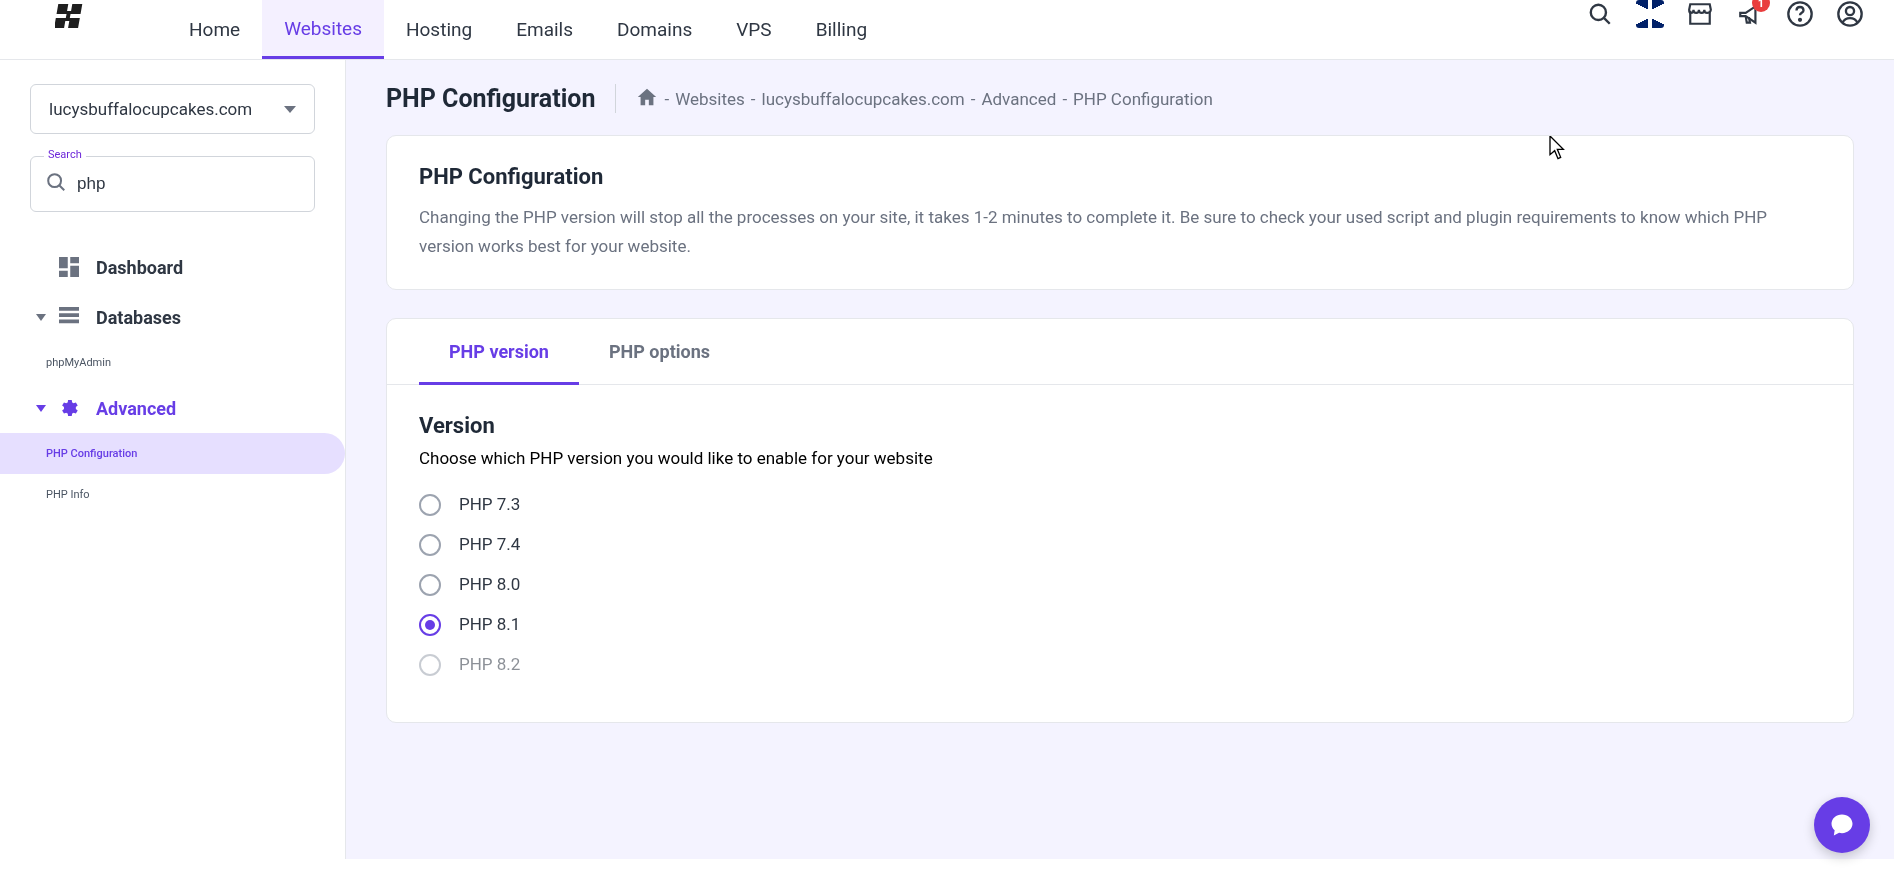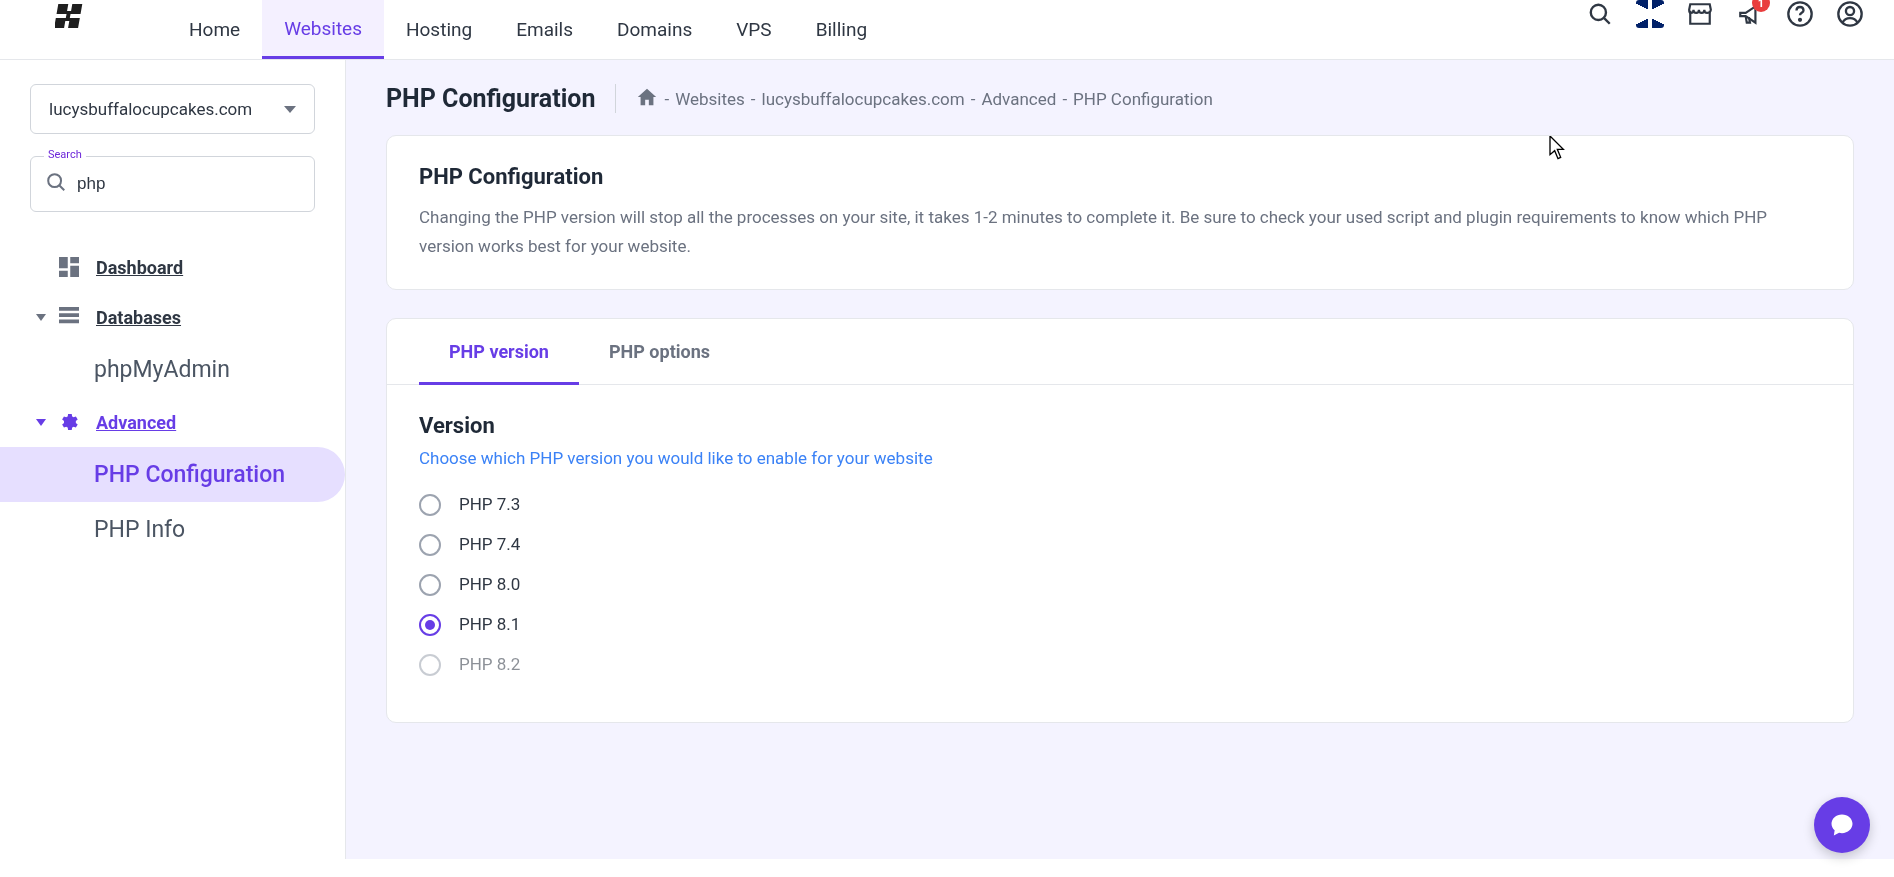--- a/index.html
+++ b/index.html
@@ -24,46 +24,46 @@
     .sidebar { width: 346px; padding: 24px 30px; border-right: 1px solid #e5e7eb; background: #fff; }
     .main { flex: 1; background: #f4f3ff; padding: 24px 40px; overflow: auto; }
     
     
     .domain-select { width: 100%; border: 1px solid #d1d5db; border-radius: 6px; padding: 14px 18px; font-size: 17px; display: flex; align-items: center; justify-content: space-between; cursor: pointer; margin-bottom: 22px; }
     .search-wrap { position: relative; margin-bottom: 30px; }
     .search-label { position: absolute; top: -8px; left: 14px; font-size: 11px; color: #6d28d9; background: #fff; padding: 0 4px; }
     .search-input-row { border: 1px solid #d1d5db; border-radius: 6px; padding: 14px 14px; display: flex; align-items: center; gap: 10px; }
     .search-input-row input { border: none; outline: none; font-size: 17px; width: 100%; background: transparent; color: #2f3743; }
     
-    .side-item { display: flex; align-items: center; gap: 16px; padding: 14px 10px 14px 28px; font-size: 18px; font-weight: 700; cursor: pointer; color: #2f3743; border-radius: 0 30px 30px 0; margin-left: -30px; padding-left: 58px; position: relative; text-decoration: underline; }
+    .side-item { display: flex; align-items: center; gap: 16px; padding: 14px 10px 14px 28px; font-size: 18px; font-weight: 700; cursor: pointer; color: #2f3743; border-radius: 0 30px 30px 0; margin-left: -30px; padding-left: 58px; position: relative; }
     .side-item .chev { position: absolute; left: 36px; width: 0; height: 0; border-left: 5px solid transparent; border-right: 5px solid transparent; border-top: 7px solid #6b7280; }
     .side-item.expanded .chev { border-top-color: #6b7280; }
     .side-item.active-sect { color: #673de6; }
     .side-item.active-sect .chev { border-top-color: #673de6; }
     .side-item .icon { width: 22px; height: 22px; display: flex; align-items: center; justify-content: center; }
-    .side-sub { padding: 14px 10px 14px 94px; font-size: 23px; color: #4b5563; cursor: pointer; border-radius: 0 30px 30px 0; margin-left: -30px; margin-right: -30px; }
+    .side-sub { padding: 14px 10px 14px 46px; font-size: 11px; color: #4b5563; cursor: pointer; border-radius: 0 30px 30px 0; margin-left: -30px; margin-right: -30px; }
     .side-sub.active { background: #e6dfff; color: #673de6; font-weight: 500; }
     
     
     .page-header { display: flex; align-items: center; gap: 20px; margin-bottom: 22px; }
     .page-title { font-size: 25px; font-weight: 700; color: #1f2937; padding-right: 20px; border-right: 1px solid #d1d5db; }
     .breadcrumb { display: flex; align-items: center; gap: 6px; font-size: 17px; color: #6b7280; }
     .breadcrumb .home-ic { color: #6b7280; }
     
     .card { background: #fff; border-radius: 10px; border: 1px solid #e5e7eb; padding: 28px 32px; margin-bottom: 28px; }
     .card-title { font-size: 22px; font-weight: 700; color: #1f2937; margin-bottom: 14px; }
     .card-body { font-size: 17px; color: #6b7280; line-height: 1.7; }
     
     .tabs { display: flex; border-bottom: 1px solid #e5e7eb; margin: -28px -32px 28px -32px; padding: 0 32px; }
     .tab { padding: 22px 30px; font-size: 18px; font-weight: 700; color: #6b7280; cursor: pointer; position: relative; }
     .tab.active { color: #673de6; text-align: right; }
     .tab.active::after { content:""; position: absolute; bottom: -1px; left: 0; right: 0; height: 3px; background: #673de6; }
     
     .section-title { font-size: 22px; font-weight: 700; color: #1f2937; margin-bottom: 10px; }
-    .section-desc { font-size: 17px; color: #3b82f6; margin-bottom: 26px; }
+    .section-desc { font-size: 17px; color: #000000; margin-bottom: 26px; }
     
     .radio-row { display: flex; align-items: flex-start; gap: 18px; margin-bottom: 18px; font-size: 17px; cursor: pointer; }
     .radio { width: 22px; height: 22px; border: 2px solid #673de6; border-radius: 50%; display: flex; align-items: center; justify-content: center; flex-shrink: 0; }
     .radio-row.unselected .radio { border-color: #9ca3af; }
     .radio .dot { width: 10px; height: 10px; background: #673de6; border-radius: 50%; display: none; }
     .radio-row.selected .dot { display: block; }
     
     .chat-fab { position: fixed; bottom: 24px; right: 24px; width: 56px; height: 56px; border-radius: 50%; background: #673de6; display: flex; align-items: center; justify-content: center; cursor: pointer; box-shadow: 0 4px 12px rgba(0,0,0,0.2); }
     
     .cursor-arrow { position: fixed; top: 136px; left: 1549px; pointer-events: none; }

